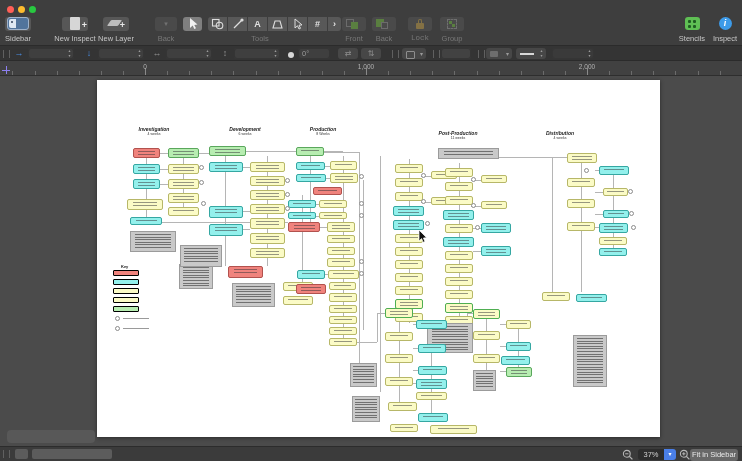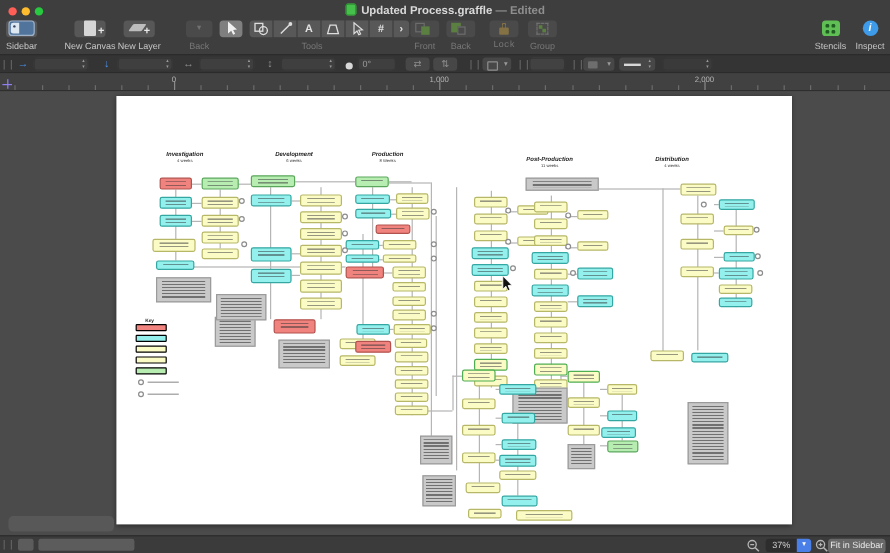--- a/index.html
+++ b/index.html
@@ -121,38 +121,35 @@
 </style>
 </head>
 <body>
 
 <div id="app">
 
   <div id="titlebar">
     <div class="tl" style="left:7px;background:#ff5f57;"></div>
     <div class="tl" style="left:18px;background:#febc2e;"></div>
     <div class="tl" style="left:29px;background:#28c840;"></div>
-    <div id="title">
-      <span class="docicon"></span><span>Updated Process.graffle</span><span class="suffix"> — Edited</span>
-    </div>
   </div>
 
   <div id="toolbar">
 
     <div class="tbtn" style="left:5px;width:26px;">
       <div class="ic-sidebar" style="margin-top:0;"></div>
     </div>
     <div class="tlabel" style="left:2px;width:32px;">Sidebar</div>
 
     <div class="tbtn" style="left:62px;width:26px;">
       <div class="ic-doc">
           <span class="ic-plus">+</span>
         </div>
     </div>
-    <div class="tlabel" style="left:52px;width:46px;">New Canvas</div>
+    <div class="tlabel" style="left:52px;width:46px;">New Inspect</div>
 
     <div class="tbtn" style="left:103px;width:26px;">
       <div class="ic-layer">
           <span class="ic-plus" style="right:-2px;">+</span>
         </div>
     </div>
     <div class="tlabel" style="left:93px;width:46px;">New Layer</div>
 
     <div class="tbtn dimmed" style="left:155px;width:22px;">
       <div style="text-align:center;font-size:7px;color:#a5a5a5;line-height:14px;">▾</div>

